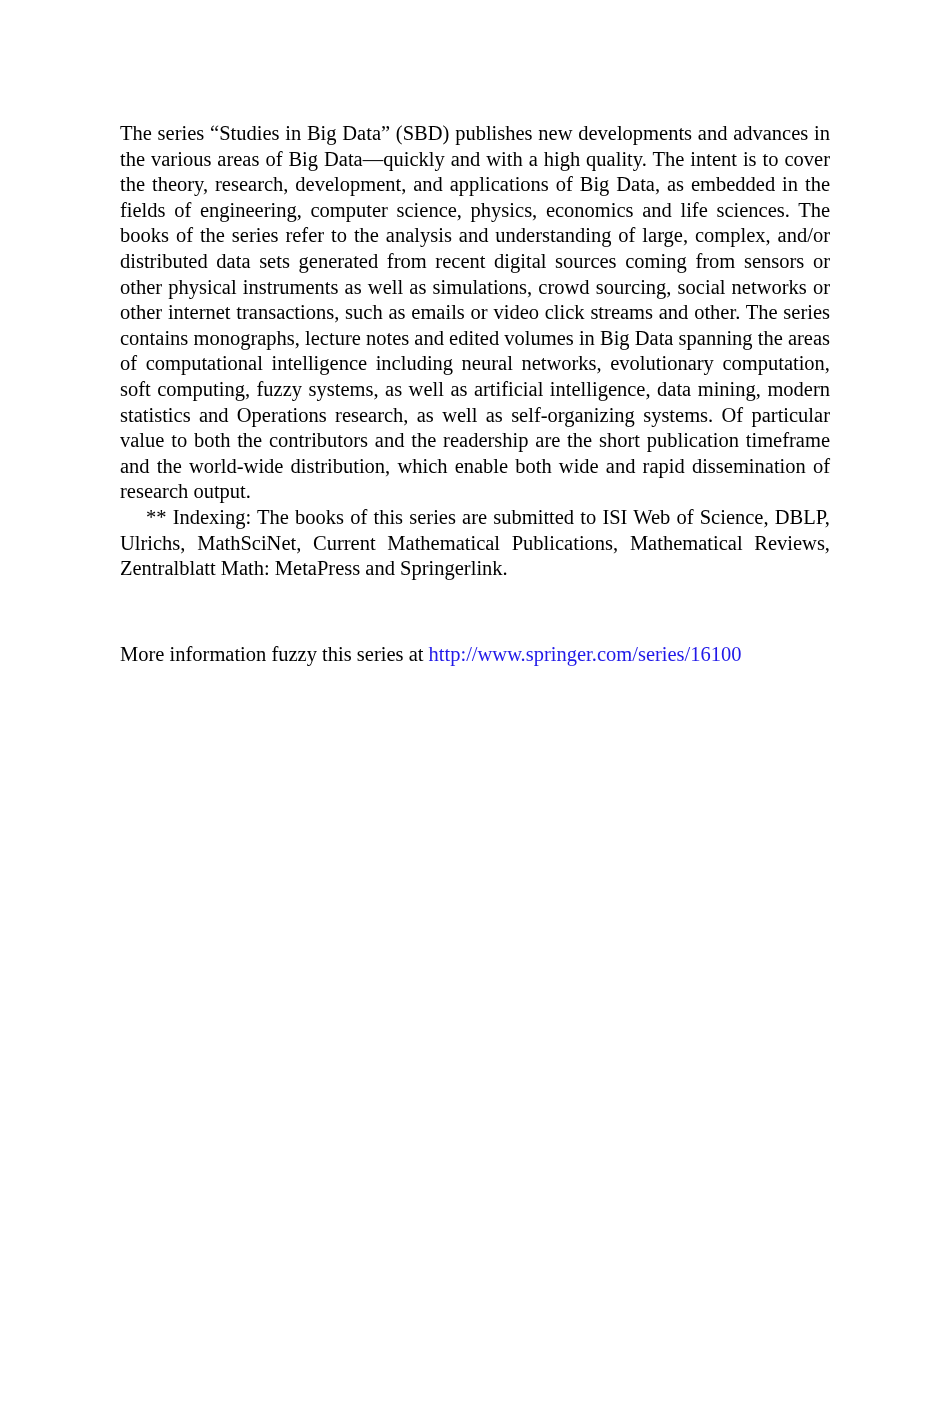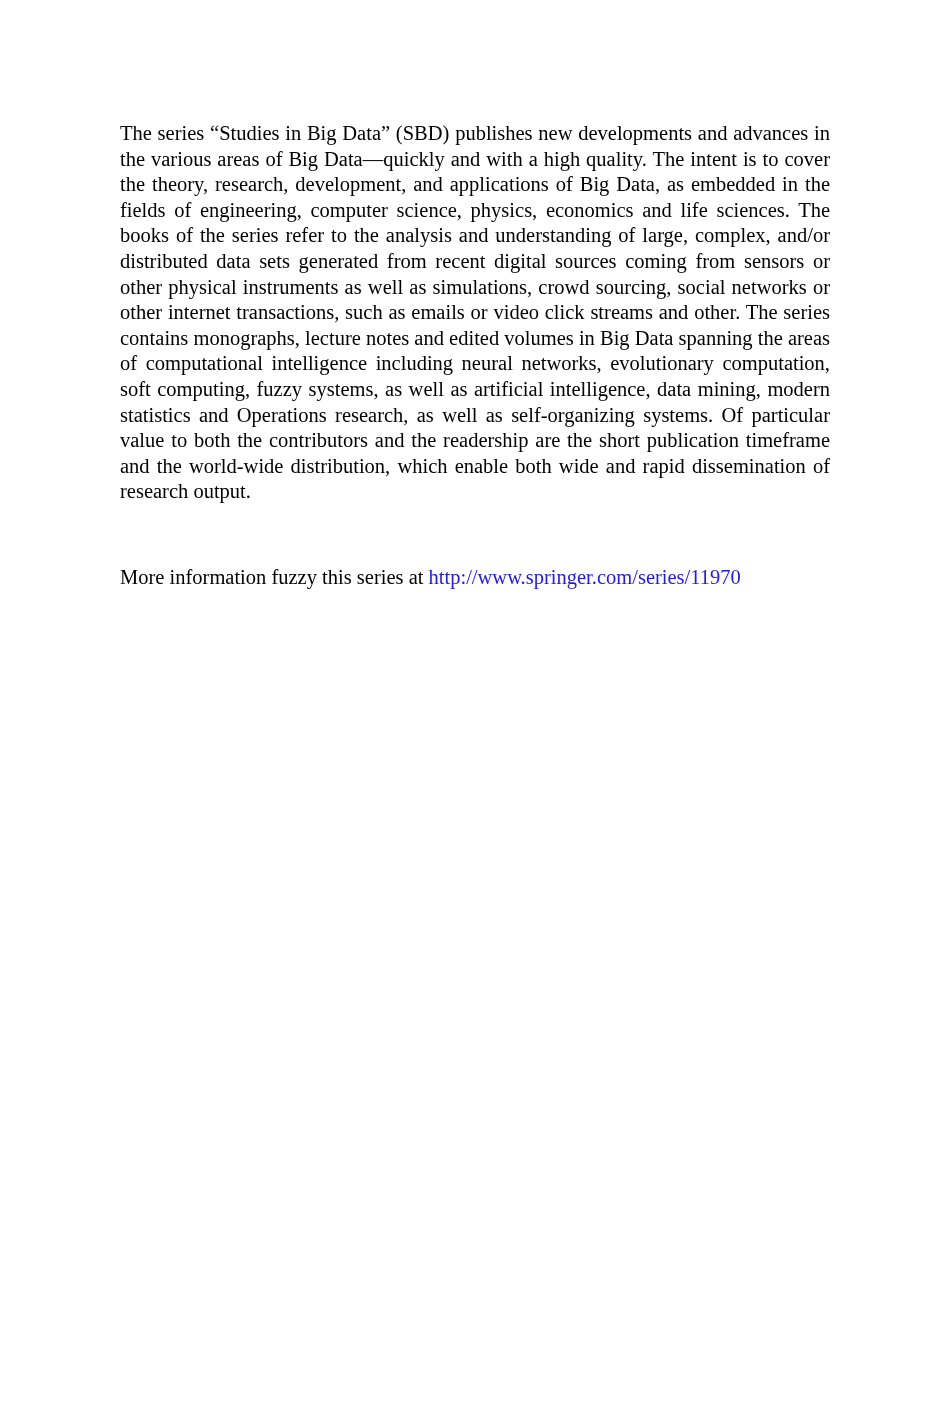--- a/index.html
+++ b/index.html
@@ -42,15 +42,16 @@
     text-decoration: none;
     cursor: pointer;
   }
 </style>
 </head>
 <body>
 
 <div class="page">
   <div class="text-block">
     <p>The series “Studies in Big Data” (SBD) publishes new developments and advances in the various areas of Big Data—quickly and with a high quality. The intent is to cover the theory, research, development, and applications of Big Data, as embedded in the fields of engineering, computer science, physics, economics and life sciences. The books of the series refer to the analysis and understanding of large, complex, and/or distributed data sets generated from recent digital sources coming from sensors or other physical instruments as well as simulations, crowd sourcing, social networks or other internet transactions, such as emails or video click streams and other. The series contains monographs, lecture notes and edited volumes in Big Data spanning the areas of computational intelligence including neural networks, evolutionary computation, soft computing, fuzzy systems, as well as artificial intelligence, data mining, modern statistics and Operations research, as well as self-organizing systems. Of particular value to both the contributors and the readership are the short publication timeframe and the world-wide distribution, which enable both wide and rapid dissemination of research output.</p>
-    <p class="more-info-line"><span>More information fuzzy this series at </span><a class="series-link">http://www.springer.com/series/11970</a></p>
+    <p class="para-indexing">** Indexing: The books of this series are submitted to ISI Web of Science, DBLP, Ulrichs, MathSciNet, Current Mathematical Publications, Mathematical Reviews, Zentralblatt Math: MetaPress and Springerlink.</p>
+    <p class="more-info-line"><span>More information fuzzy this series at </span><a class="series-link">http://www.springer.com/series/16100</a></p>
   </div>
 </div>
 
 </body></html>

